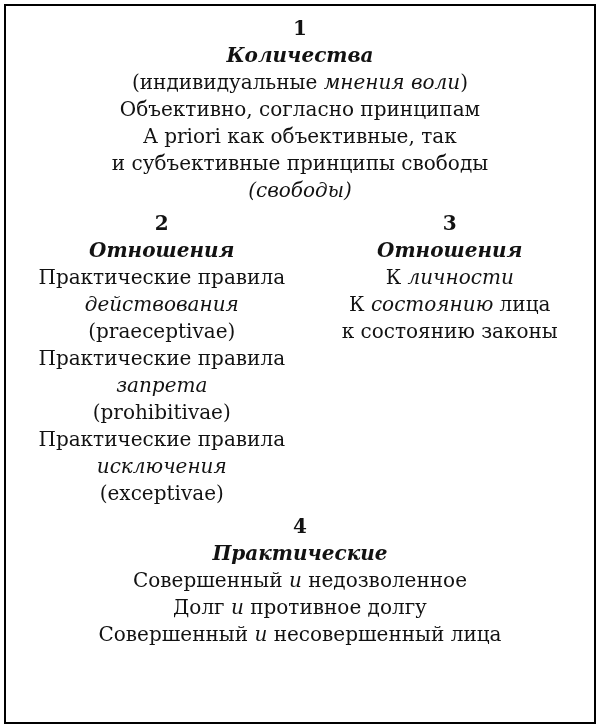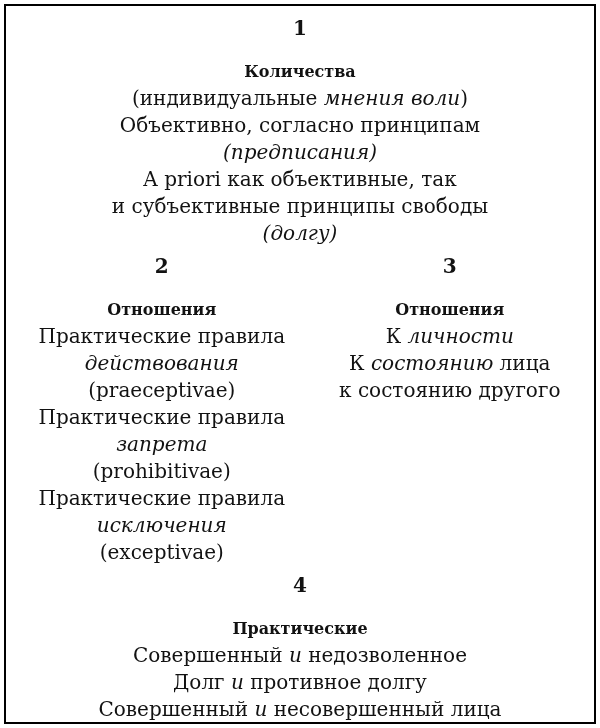--- a/index.html
+++ b/index.html
@@ -26,23 +26,23 @@
   .block {
     text-align: center;
   }
   .num {
     font-weight: bold;
     font-size: 20px;
     line-height: 27px;
   }
   .title {
     font-weight: bold;
-    font-size: 16px;
+    font-style: italic;
+    font-size: 20px;
     line-height: 27px;
-    margin-top: 16px;
   }
   .line {
     font-size: 20px;
     line-height: 27px;
     white-space: nowrap;
   }
   .line .it {
     font-style: italic;
   }
   .sec-top { margin-bottom: 6px; }
@@ -59,24 +59,23 @@
 
 <div class="page">
   <div class="frame">
 
     <section class="block sec-top">
       <div class="num">1</div>
       <div class="title">Количества</div>
       <div class="lines">
           <div class="line"><span>(индивидуальные </span><span class="it">мнения воли</span><span>)</span></div>
           <div class="line"><span>Объективно, согласно принципам</span></div>
-          <div class="line"><span class="it">(предписания)</span></div>
           <div class="line"><span>A priori как объективные, так</span></div>
           <div class="line"><span>и субъективные принципы свободы</span></div>
-          <div class="line"><span class="it">(долгу)</span></div>
+          <div class="line"><span class="it">(свободы)</span></div>
         </div>
     </section>
 
     <div class="row">
       <section class="block col-left">
         <div class="num">2</div>
         <div class="title">Отношения</div>
         <div class="lines">
             <div class="line"><span>Практические правила</span></div>
             <div class="line"><span class="it">действования</span></div>
@@ -89,21 +88,21 @@
             <div class="line"><span>(exceptivae)</span></div>
           </div>
       </section>
 
       <section class="block col-right">
         <div class="num">3</div>
         <div class="title">Отношения</div>
         <div class="lines">
             <div class="line"><span>К </span><span class="it">личности</span></div>
             <div class="line"><span>К </span><span class="it">состоянию</span><span> лица</span></div>
-            <div class="line"><span>к состоянию другого</span></div>
+            <div class="line"><span>к состоянию законы</span></div>
           </div>
       </section>
     </div>
 
     <section class="block">
       <div class="num">4</div>
       <div class="title">Практические</div>
       <div class="lines">
           <div class="line"><span>Совершенный </span><span class="it">и</span><span> недозволенное</span></div>
           <div class="line"><span>Долг </span><span class="it">и</span><span> противное долгу</span></div>

